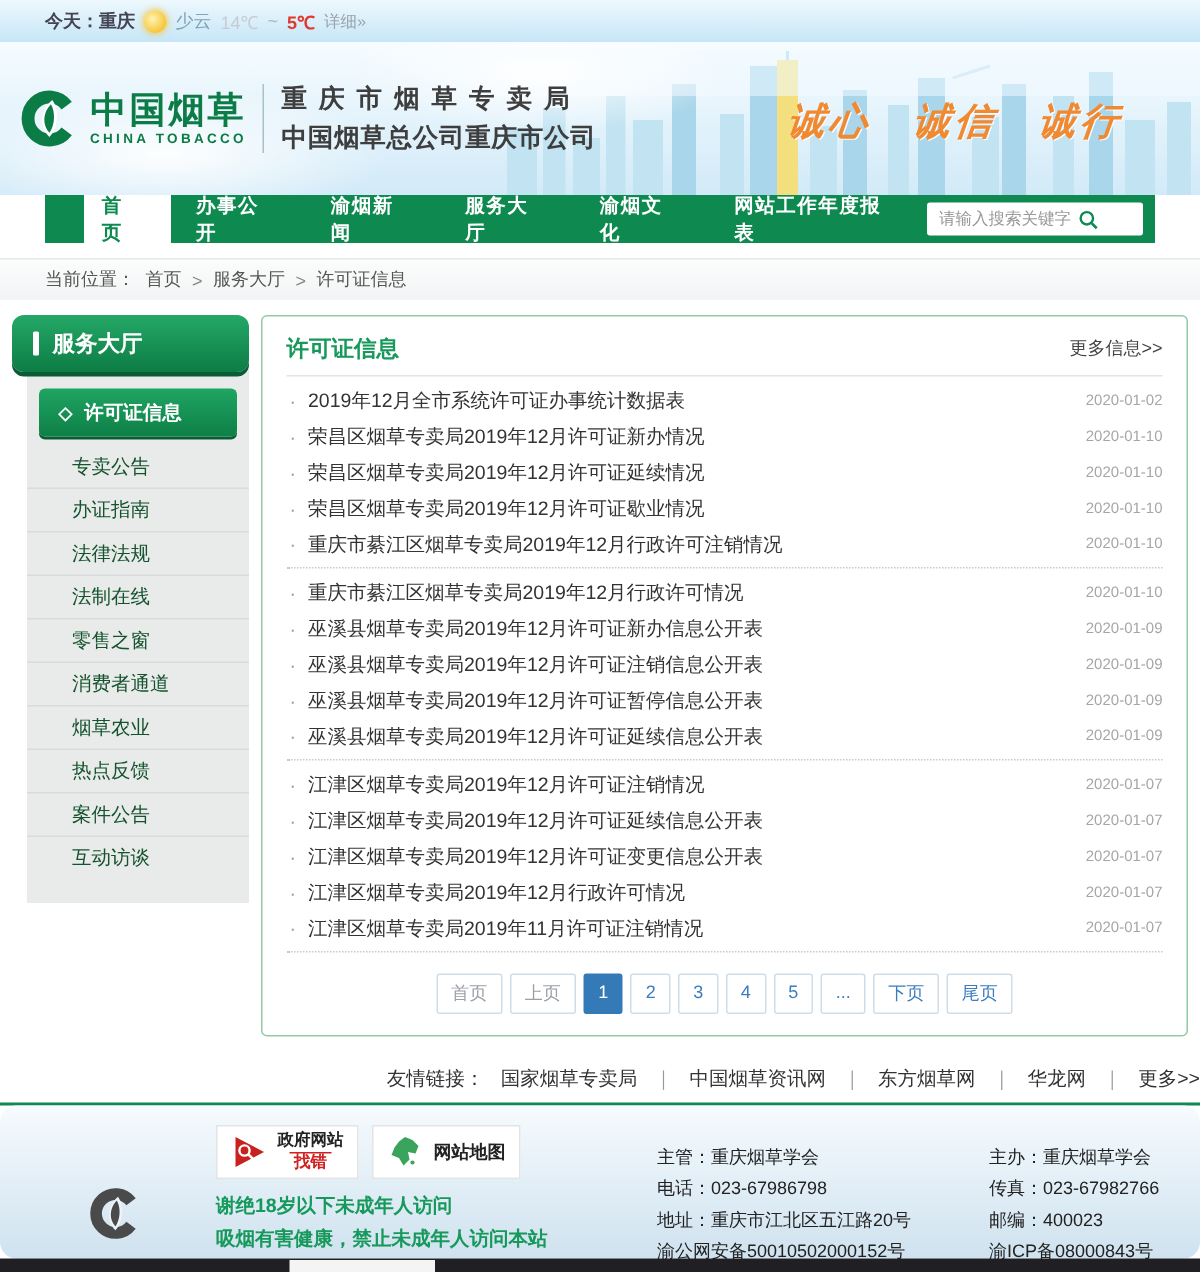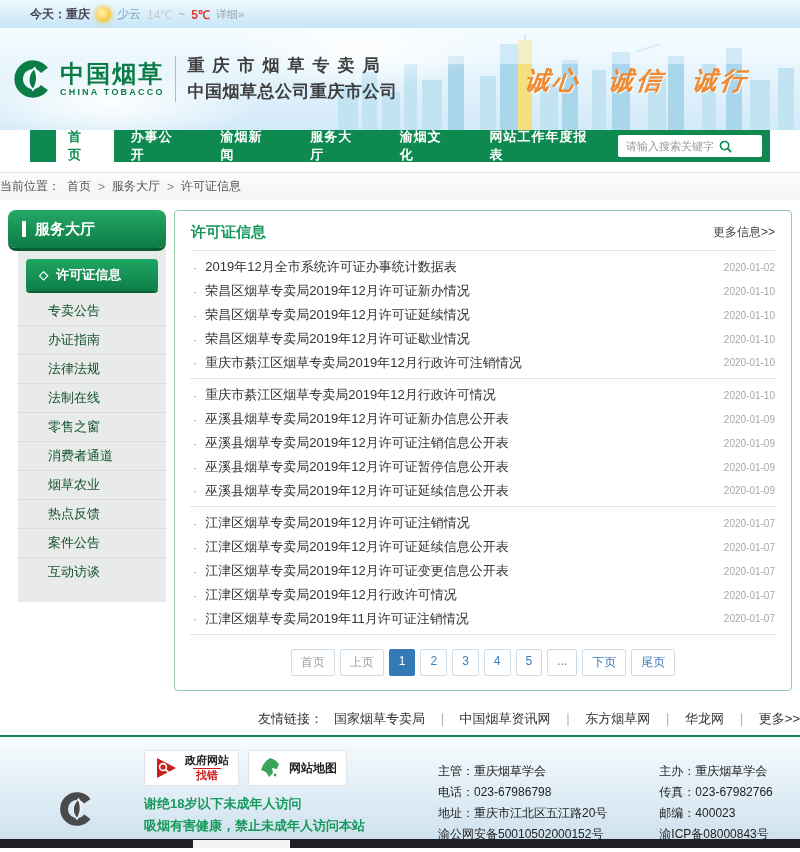--- a/index.html
+++ b/index.html
@@ -54,21 +54,21 @@
   .nav-search { margin-left:auto; display:flex; align-items:center; padding-right:8px; }
   .search-box { width:144px; height:22px; background:#fff; border-radius:2px;
     display:flex; align-items:center; padding:0 4px 0 6px; }
   .search-input { border:none; outline:none; width:94px; font-size:11px; color:#333; background:transparent; }
   .search-input::placeholder { color:#999; }
   .search-icon { width:15px; height:15px; cursor:pointer; }
 
   
   .breadcrumb { margin-top:10px; height:28px; border-top:1px solid #e3e7e9;
     background:linear-gradient(#fbfcfc,#f2f4f5); display:flex; align-items:center;
-    gap:7px; font-size:12px; color:#555; }
+    padding-left:30px; gap:7px; font-size:12px; color:#555; }
   .bc-link { color:#555; cursor:pointer; }
   .bc-sep { color:#888; }
 
   
   .content { display:flex; align-items:flex-start; gap:8px; padding:10px 8px 0; }
   .sidebar { width:158px; flex:none; }
   .side-header { height:38px; background:linear-gradient(#24a867,#0d7c45);
     border-radius:8px; box-shadow:0 3px 0 #0a5c35; color:#fff; font-size:15px; font-weight:bold;
     display:flex; align-items:center; gap:9px; padding-left:14px; position:relative; z-index:2; }
   .side-bar-mark { width:4px; height:16px; background:#fff; border-radius:1px; }
@@ -99,21 +99,21 @@
   .page-btn.active { background:#337ab7; border-color:#337ab7; color:#fff; }
 
   
   .friend-links { margin-top:12px; height:34px; display:flex; align-items:center; justify-content:flex-end;
     gap:11px; font-size:13px; color:#333; border-bottom:2px solid #0e8a50; }
   .fl-link { color:#333; cursor:pointer; }
   .fl-sep { color:#999; }
 
   
   .footer { height:102px; position:relative;
-    background:linear-gradient(#f6fbfe,#cfe2ef); }
+    background:linear-gradient(#f6fbfe,#cfe2ef);border-radius:11px; }
   .footer-logo { position:absolute; left:58px; top:50px; width:38px; height:44px; }
   .badges { position:absolute; left:144px; top:13px; display:flex; gap:9px; }
   .badge { background:#fff; border:1px solid #e4e4e4; height:36px; display:flex; align-items:center;
     gap:7px; padding:0 9px; cursor:pointer; }
   .badge-icon { width:24px; height:24px; }
   .badge1-text { display:flex; flex-direction:column; align-items:center; font-size:11px; font-weight:bold; line-height:1.25; }
   .badge1-top { color:#222; }
   .badge1-bottom { color:#cf2121; border-top:1px solid #cf2121; padding:0 3px; }
   .badge2-text { font-size:12px; font-weight:bold; color:#222; }
   .notices { position:absolute; left:144px; top:56px; font-size:13px; font-weight:bold; color:#17995c; line-height:22px; }

